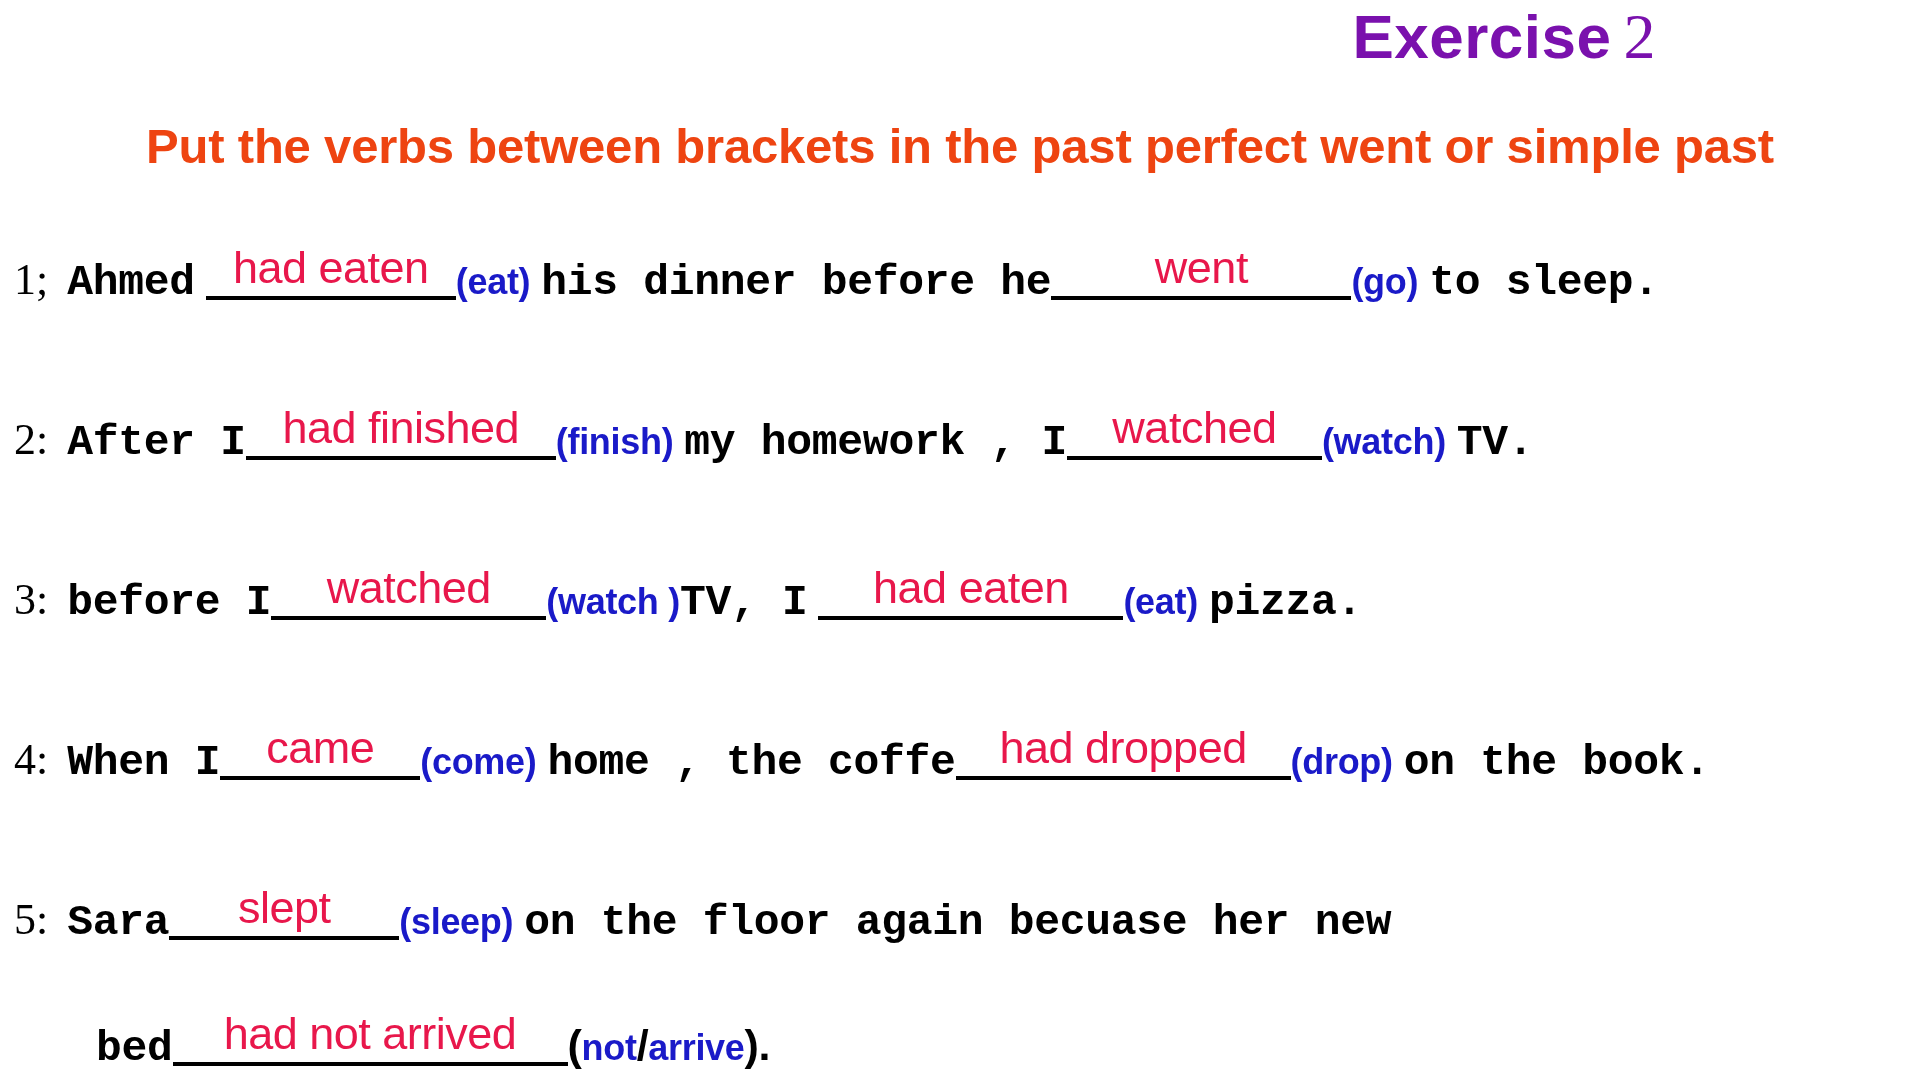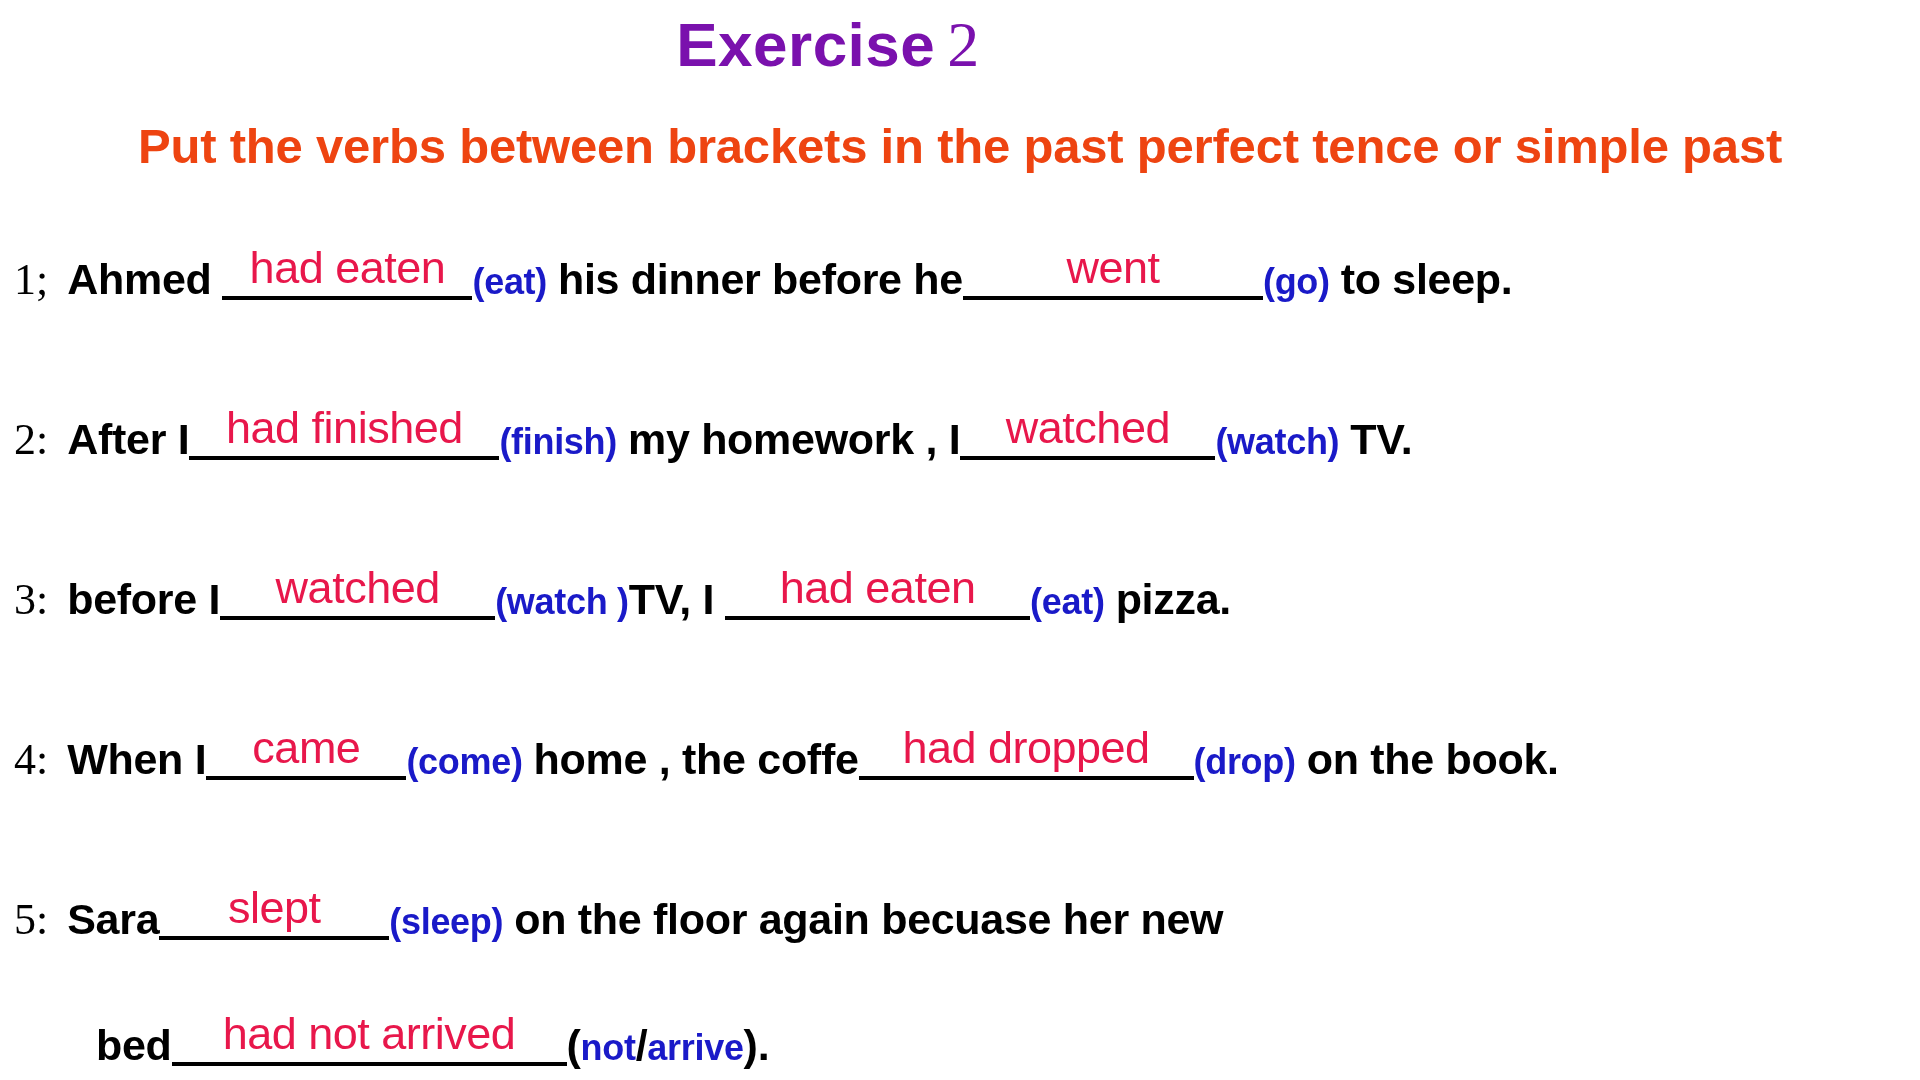--- a/index.html
+++ b/index.html
@@ -18,24 +18,24 @@
   #worksheet {
     position: relative;
     width: 1920px;
     height: 1080px;
     background: #ffffff;
   }
 
   
   .title {
     position: absolute;
-    top: 8px;
+    top: 0;
     left: 0;
     width: 1656px;
-    text-align: center;
+    text-align: right;
     font-family: "Liberation Sans", sans-serif;
     font-size: 62px;
     font-weight: 700;
     letter-spacing: 0.5px;
     white-space: nowrap;
   }
   .title .word { }
   .title .num {
     font-family: "Liberation Serif", serif;
     font-weight: 400;
@@ -79,21 +79,21 @@
     vertical-align: baseline;
     font-family: "Liberation Serif", serif;
     font-size: 44px;
     font-weight: 400;
     color: #000;
     margin-right: 8px;
   }
   .txt {
     display: inline-block;
     vertical-align: baseline;
-    font-family: Liberation Sans, sans-serif;
+    font-family: Liberation Mono, monospace;
     font-size: 43px;
     font-weight: 700;
     color: #000;
     letter-spacing: -0.3px;
   }
   .paren {
     display: inline-block;
     vertical-align: baseline;
     font-family: "Liberation Sans", sans-serif;
     font-size: 43px;
@@ -146,21 +146,21 @@
 </style>
 </head>
 <body>
 
 <div id="worksheet" style="background: rgb(255, 255, 255);">
 
   <div class="title">
     <span class="word" style="color: rgb(122, 17, 173);">Exercise</span><span class="num" style="color: rgb(122, 17, 173);">2</span>
   </div>
 
-  <div class="subtitle" style="color: rgb(238, 68, 17);">Put the verbs between brackets in the past perfect tence or simple past</div>
+  <div class="subtitle" style="color: rgb(238, 68, 17);">Put the verbs between brackets in the past perfect went or simple past</div>
 
   <div class="qlist">
 
     <div class="qrow">
       <span class="qnum" style="color: rgb(0, 0, 0);">1;</span><span class="sp"></span><span class="txt" style="color: rgb(0, 0, 0);">Ahmed</span><span class="sp"></span><span class="blank w-hadeaten" style="border-bottom-color: rgb(0, 0, 0);"><span class="answer" style="color: rgb(232, 23, 75);">had eaten</span></span><span class="paren cue" style="color: rgb(26, 26, 200);">(eat)</span><span class="sp"></span><span class="txt" style="color: rgb(0, 0, 0);">his dinner before he</span><span class="blank w-went" style="border-bottom-color: rgb(0, 0, 0);"><span class="answer" style="color: rgb(232, 23, 75);">went</span></span><span class="paren cue" style="color: rgb(26, 26, 200);">(go)</span><span class="sp"></span><span class="txt" style="color: rgb(0, 0, 0);">to sleep.</span>
     </div>
 
     <div class="qrow">
       <span class="qnum" style="color: rgb(0, 0, 0);">2:</span><span class="sp"></span><span class="txt" style="color: rgb(0, 0, 0);">After I</span><span class="blank w-hadfinish" style="border-bottom-color: rgb(0, 0, 0);"><span class="answer" style="color: rgb(232, 23, 75);">had finished</span></span><span class="paren cue" style="color: rgb(26, 26, 200);">(finish)</span><span class="sp"></span><span class="txt" style="color: rgb(0, 0, 0);">my homework , I</span><span class="blank w-watched2" style="border-bottom-color: rgb(0, 0, 0);"><span class="answer" style="color: rgb(232, 23, 75);">watched</span></span><span class="paren cue" style="color: rgb(26, 26, 200);">(watch)</span><span class="sp"></span><span class="txt" style="color: rgb(0, 0, 0);">TV.</span>
     </div>

